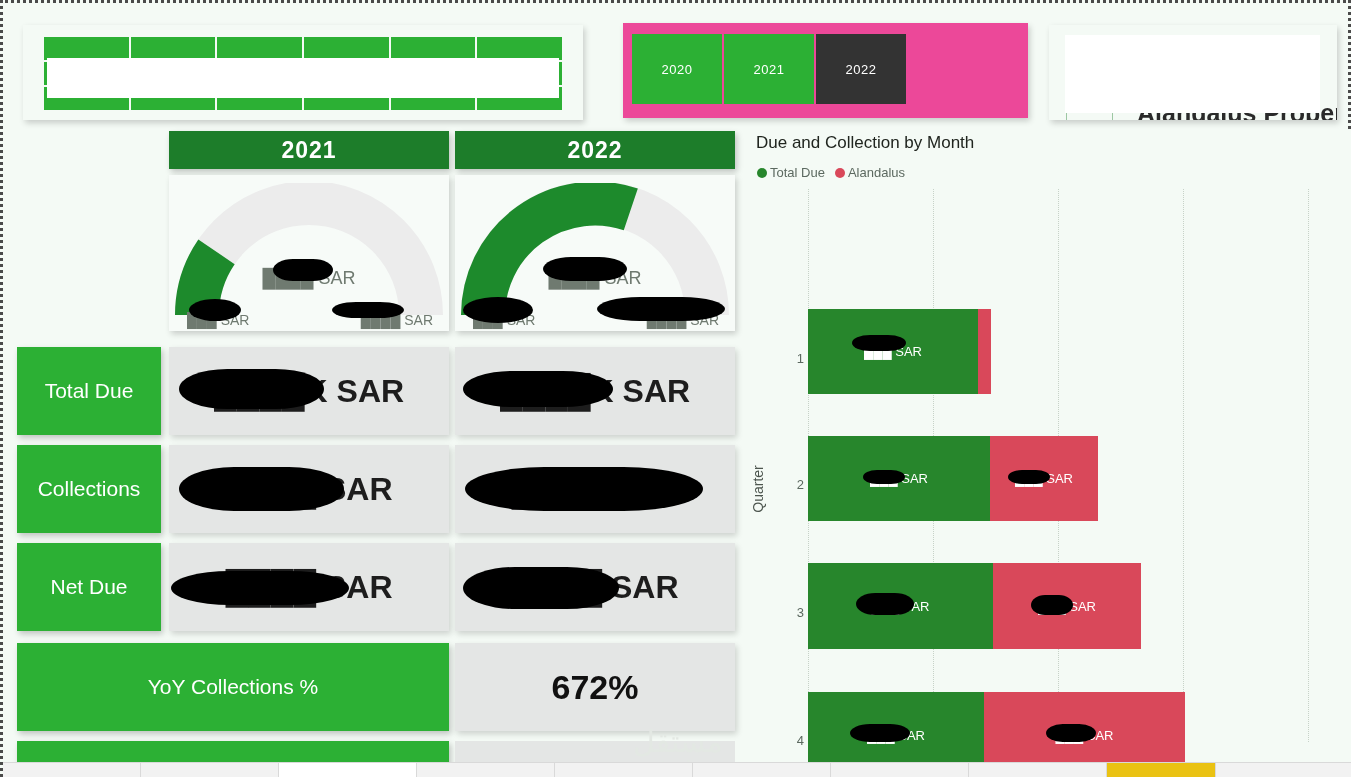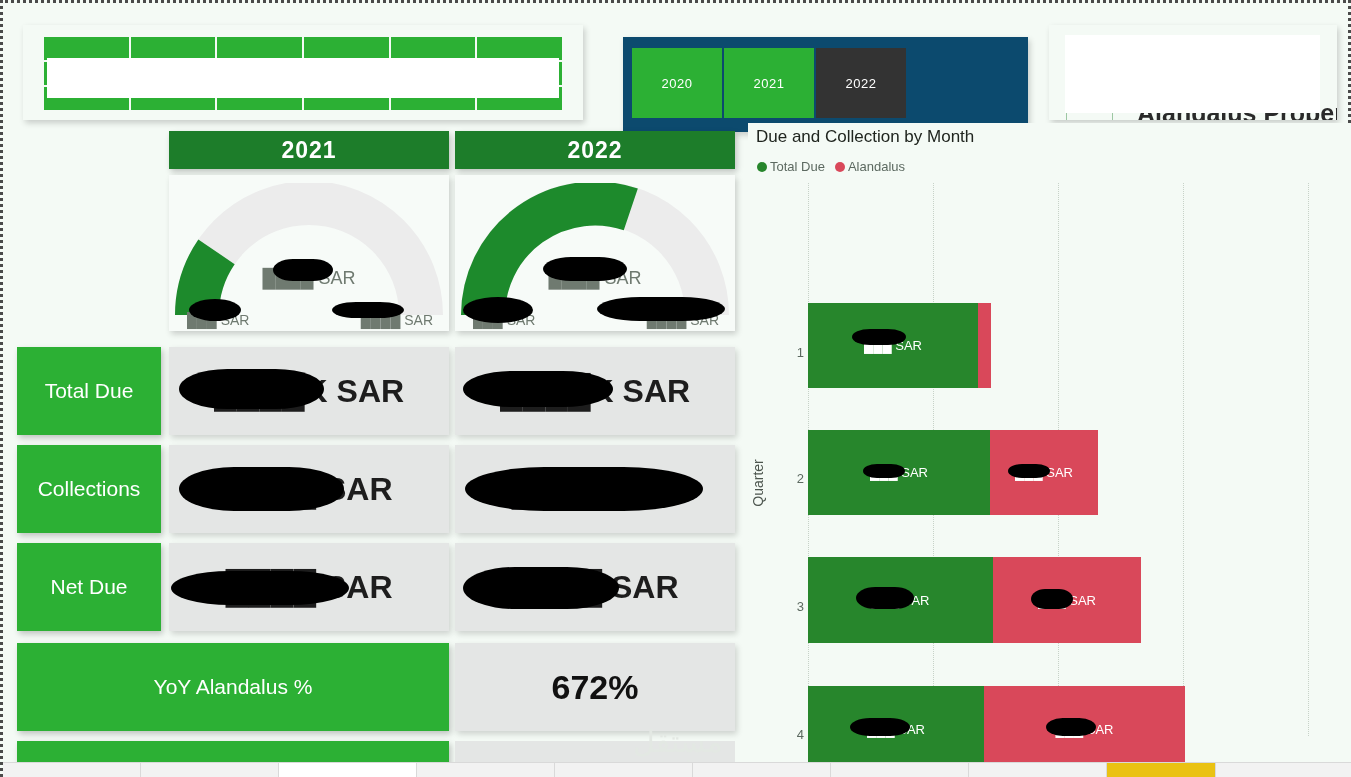--- a/index.html
+++ b/index.html
@@ -28,22 +28,22 @@
     display:grid;grid-template-columns:repeat(6,1fr);grid-template-rows:repeat(3,1fr);
     gap:2px;
   }
   .slicer-cell{background:#2cb034;}
   .slicer-overlay{
     position:absolute;left:24px;top:33px;width:512px;height:40px;background:#ffffff;
   }
 
   
   .year-card{
-    position:absolute;left:620px;top:34px;width:405px;height:95px;
-    background:#0c4a6e;box-shadow:2px 3px 6px rgba(0,0,0,.18);
+    position:absolute;left:620px;top:20px;width:405px;height:95px;
+    background:#ec4899;box-shadow:2px 3px 6px rgba(0,0,0,.18);
   }
   .year-row{
     position:absolute;left:9px;top:11px;display:flex;gap:2px;
   }
   .year-btn{
     width:90px;height:70px;background:#2cb034;color:#ffffff;
     display:flex;align-items:center;justify-content:center;
     font-size:13px;letter-spacing:.5px;
   }
   .year-btn.selected{background:#333333;}
@@ -130,21 +130,21 @@
   
   .wm{
     position:absolute;left:560px;top:724px;width:230px;height:55px;
     color:#e3e8e3;font-size:30px;text-align:center;pointer-events:none;
     line-height:1.0;
   }
   .wm small{font-size:19px;display:block;}
 
   
   .chart-panel{
-    position:absolute;left:745px;top:120px;width:603px;height:640px;background:#f4faf5;
+    position:absolute;left:745px;top:126px;width:603px;height:640px;background:#f4faf5;
   }
   .chart-title{
     position:absolute;left:8px;top:4px;font-size:17px;color:#20251f;
   }
   .chart-legend{
     position:absolute;left:9px;top:36px;display:flex;align-items:center;gap:4px;
     font-size:13px;color:#5c6960;
   }
   .legend-item{display:flex;align-items:center;gap:3px;margin-right:6px;}
   .dot{width:10px;height:10px;border-radius:50%;display:inline-block;}
@@ -278,21 +278,21 @@
   <div class="metric-label r3">Net Due</div>
   <div class="metric-val c1 r3">
     <span>████ SAR</span>
     <span class="redact" style="left:2px;top:28px;width:178px;height:34px;"></span>
   </div>
   <div class="metric-val c2 r3">
     <span>████ SAR</span>
     <span class="redact" style="left:8px;top:24px;width:156px;height:42px;"></span>
   </div>
 
-  <div class="yoy-label">YoY Alandalus %</div>
+  <div class="yoy-label">YoY Collections %</div>
   <div class="yoy-val">672%</div>
   <div class="tail-label"></div>
   <div class="tail-val"></div>
 
   <div class="wm">
     <span>مستقل</span>
     <small>mostaql.com</small>
   </div>
 
   <div class="chart-panel">

